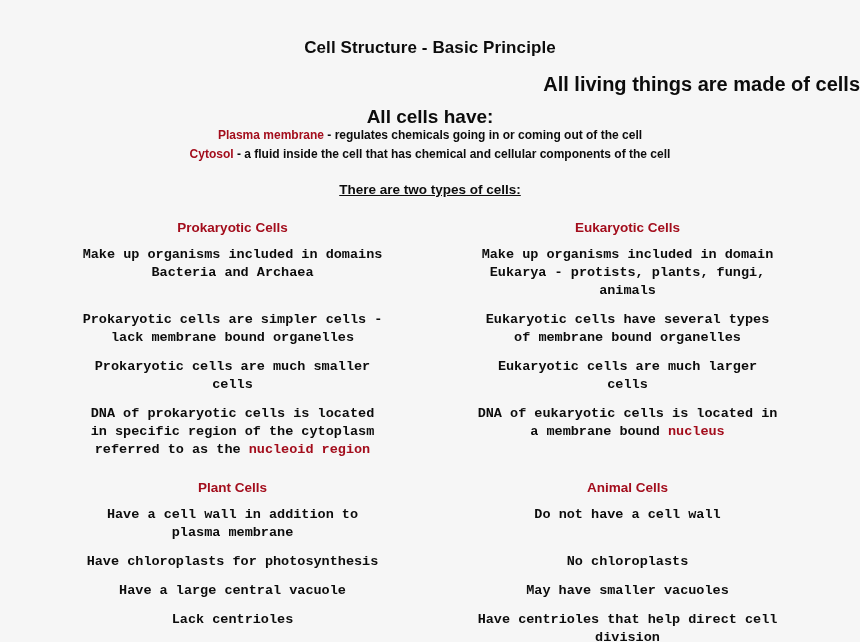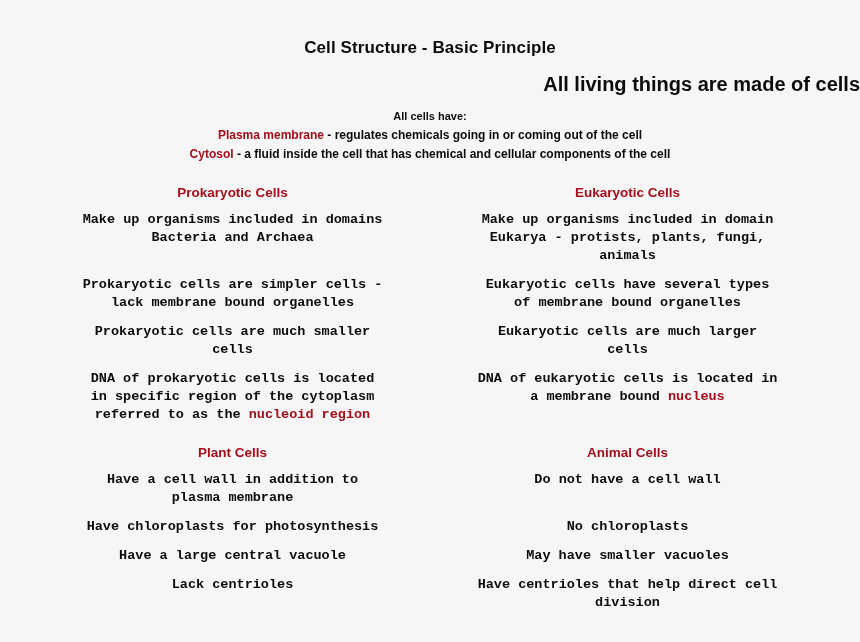--- a/index.html
+++ b/index.html
@@ -39,21 +39,21 @@
     margin: 17px 0 1px 0;
     line-height: 18px;
   }
 
   
   .allcells {
     margin-top: 14px;
     text-align: center;
   }
   .allcells-heading {
-    font-size: 11px;
+    font-size: 19px;
     font-weight: bold;
     line-height: 19px;
     text-align: center;
   }
   .allcells-line {
     font-size: 12px;
     font-weight: bold;
     line-height: 19px;
     white-space: nowrap;
   }
@@ -126,20 +126,21 @@
       <span class="red">Plasma membrane</span><span> - regulates chemicals going in or coming out of the cell</span>
     </div>
 
     <div class="allcells-line">
       <span class="red">Cytosol</span><span> - a fluid inside the cell that has chemical and cellular components of the cell</span>
     </div>
 
 
   </div>
 
+  <div class="section-heading two-types">There are two types of cells:</div>
 
   <table class="cols tbl-prok">
     <tbody>
         <tr>
       <td class="col-head">Prokaryotic Cells</td>
       <td class="col-head">Eukaryotic Cells</td>
     </tr>
     <tr>
       <td class="cell cell-first">
             <span class="inner">Make up organisms included in domains Bacteria and Archaea</span>

